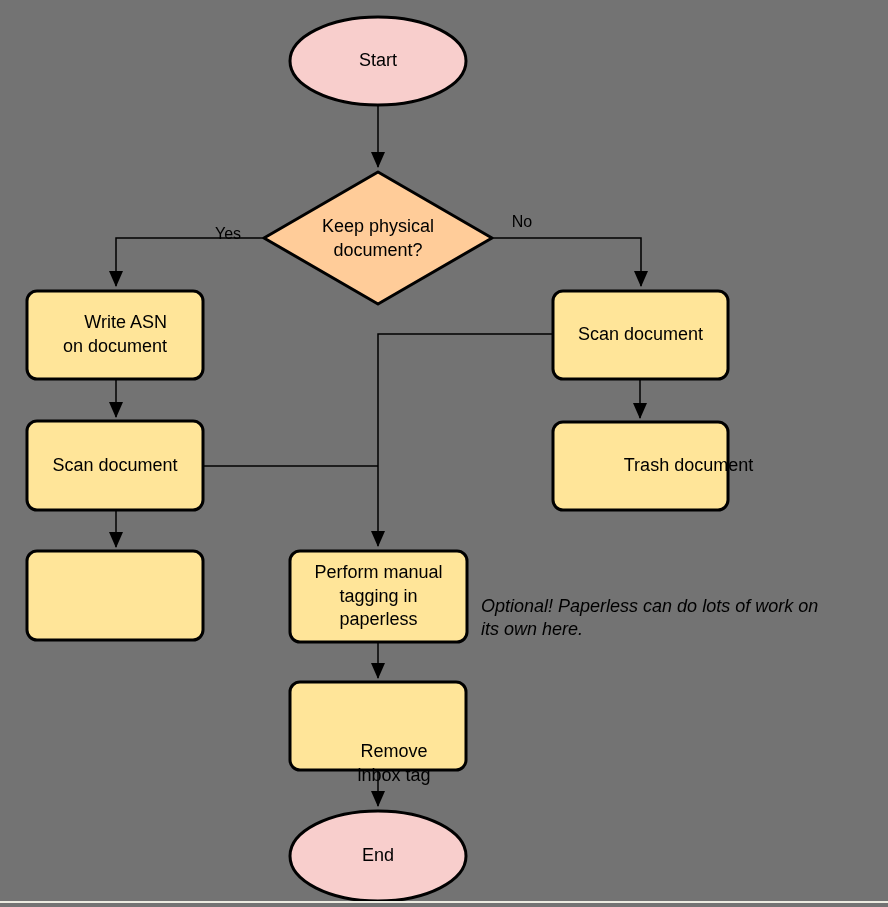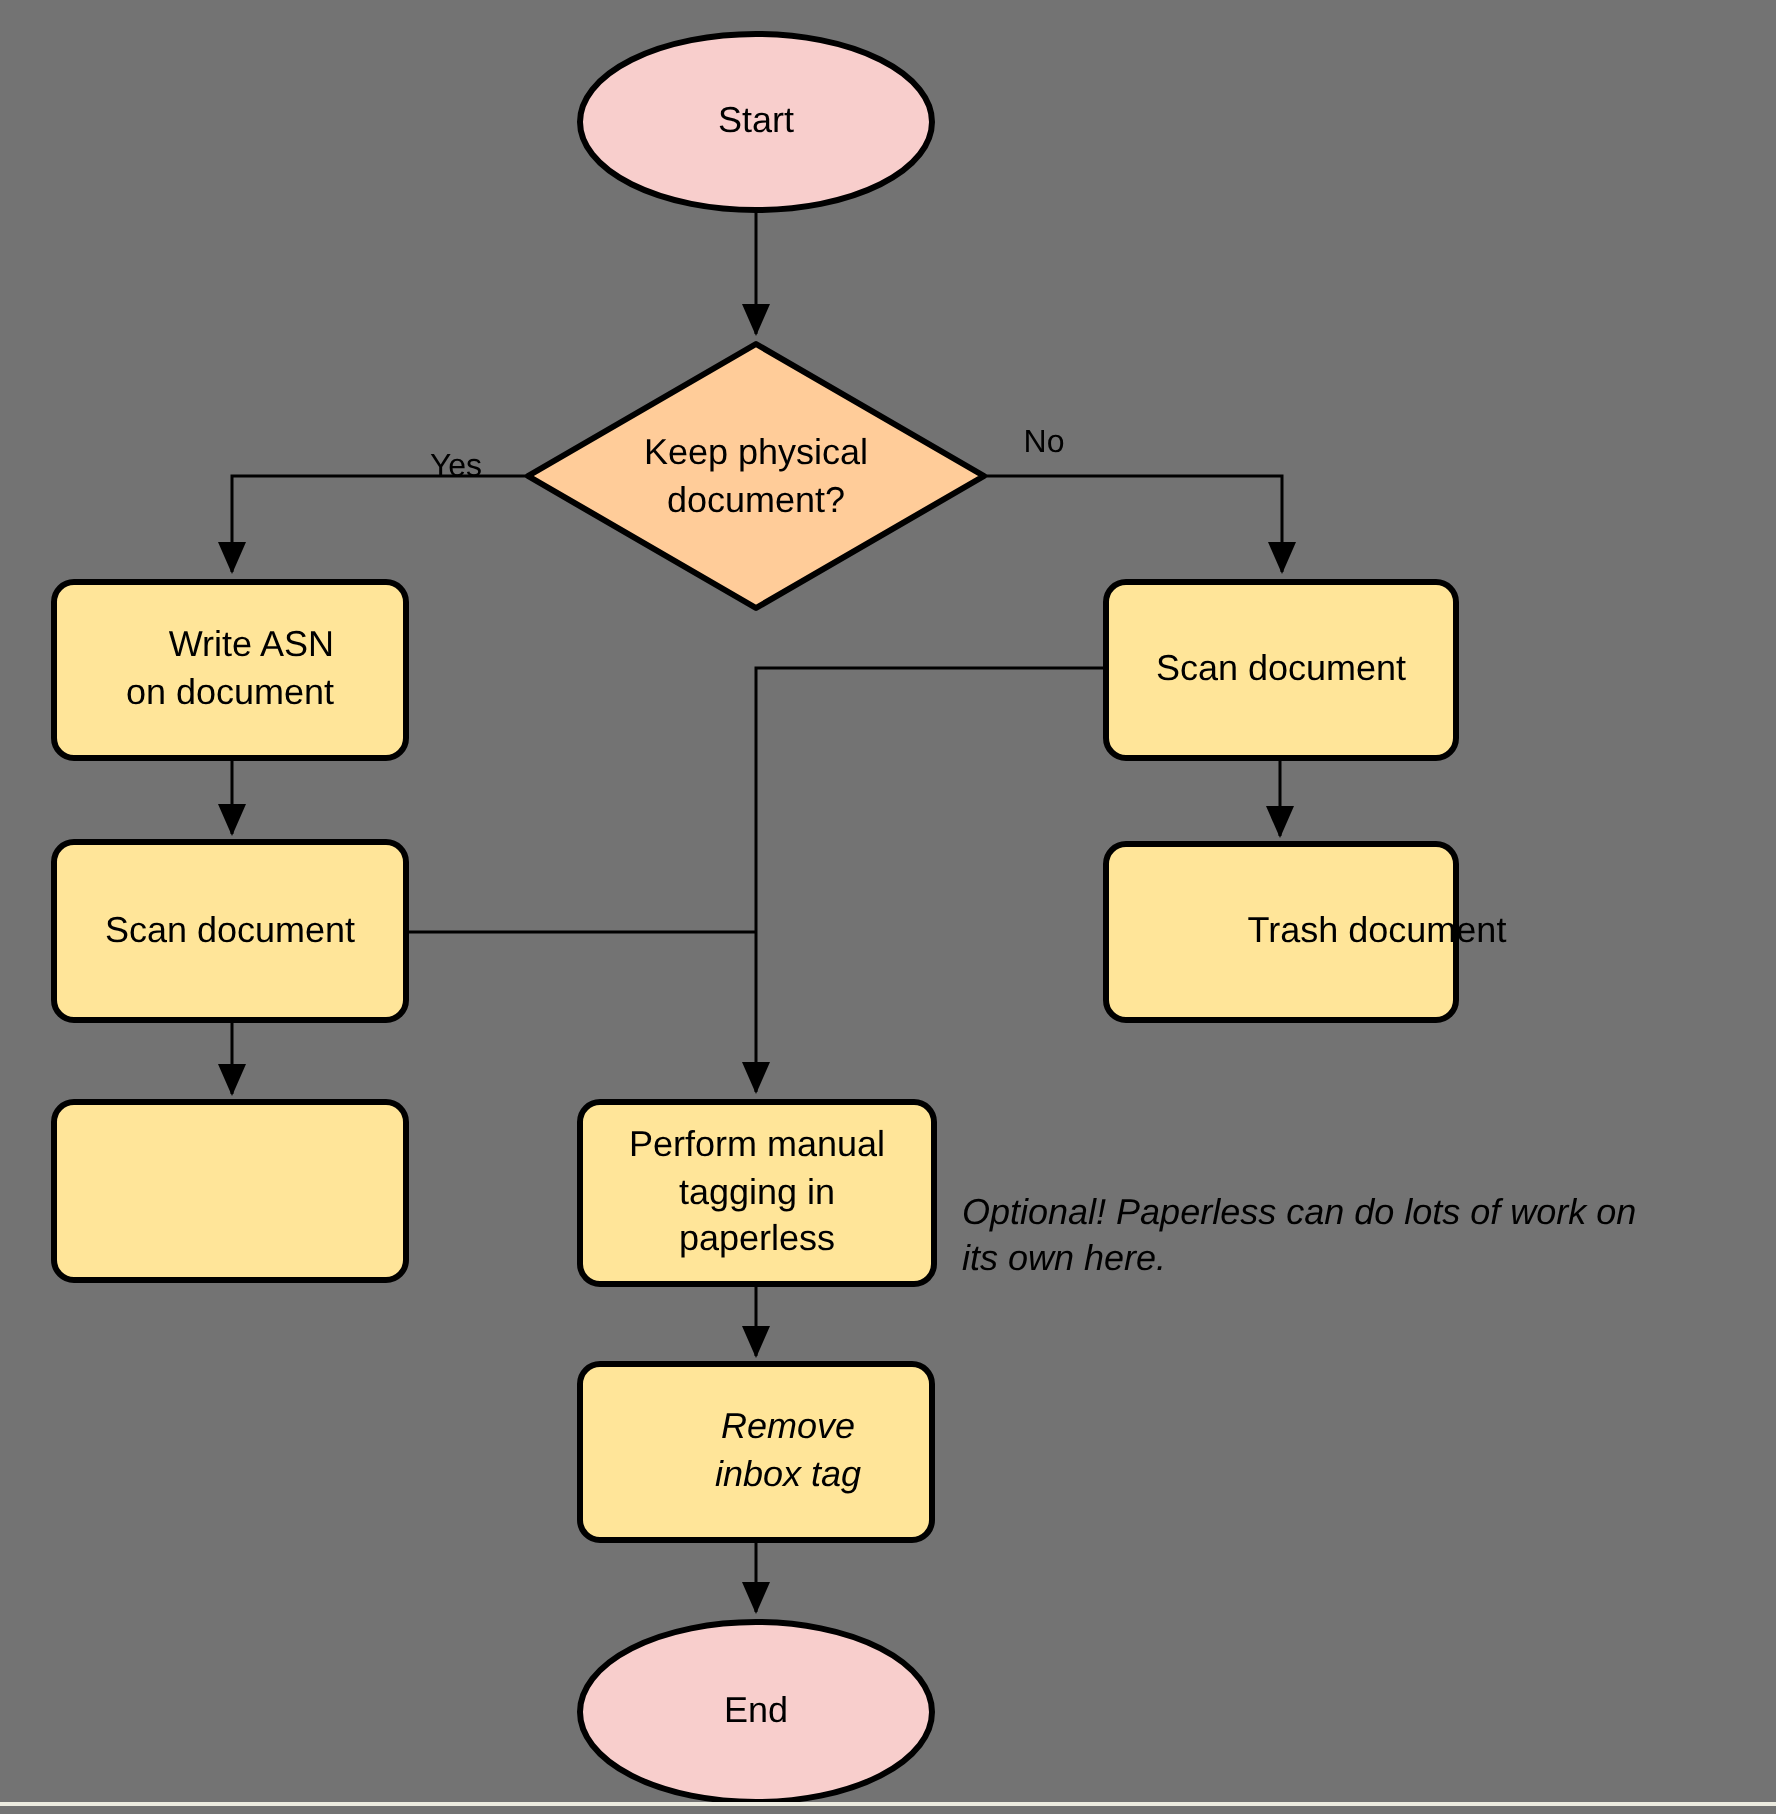--- a/index.html
+++ b/index.html
@@ -81,21 +81,21 @@
 
 
   <div class="lbl" style="left:553px;top:291px;width:175px;height:88px;">Scan document</div>
 
   <div class="lbl" style="left:553px;top:422px;width:175px;height:88px;margin-left:48px;">Trash document</div>
 
   <div class="lbl" style="left:290px;top:551px;width:177px;height:91px;text-align:center;">Perform manual
 tagging in
 paperless</div>
 
-  <div class="lbl" style="left:290px;top:682px;width:208px;height:88px;font-style:italic;">Remove
+  <div class="lbl" style="left:290px;top:720px;width:208px;height:88px;">Remove
 inbox tag</div>
 
   <div class="lbl" style="left:290px;top:811px;width:176px;height:90px;">End</div>
 
   <div class="edge-lbl" style="left:198px;top:210px;width:60px;height:24px;margin-top:12px;">Yes</div>
 
   <div class="edge-lbl" style="left:492px;top:210px;width:60px;height:24px;">No</div>
 
   <div class="annotation" style="left:481px;top:595px;width:420px;">Optional! Paperless can do lots of work on
 its own here.</div>

